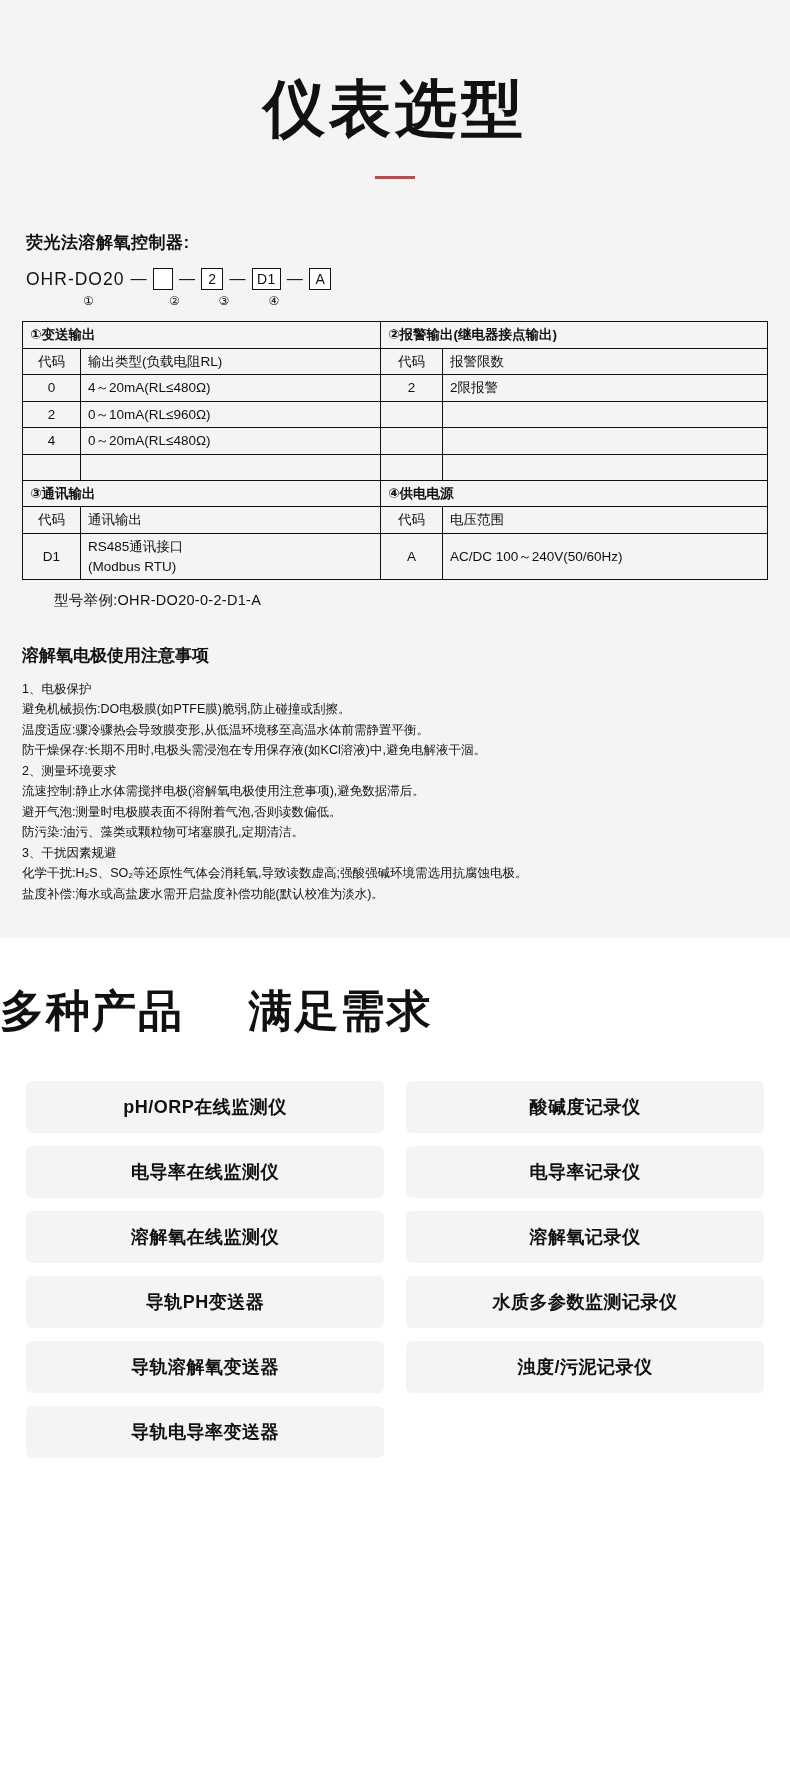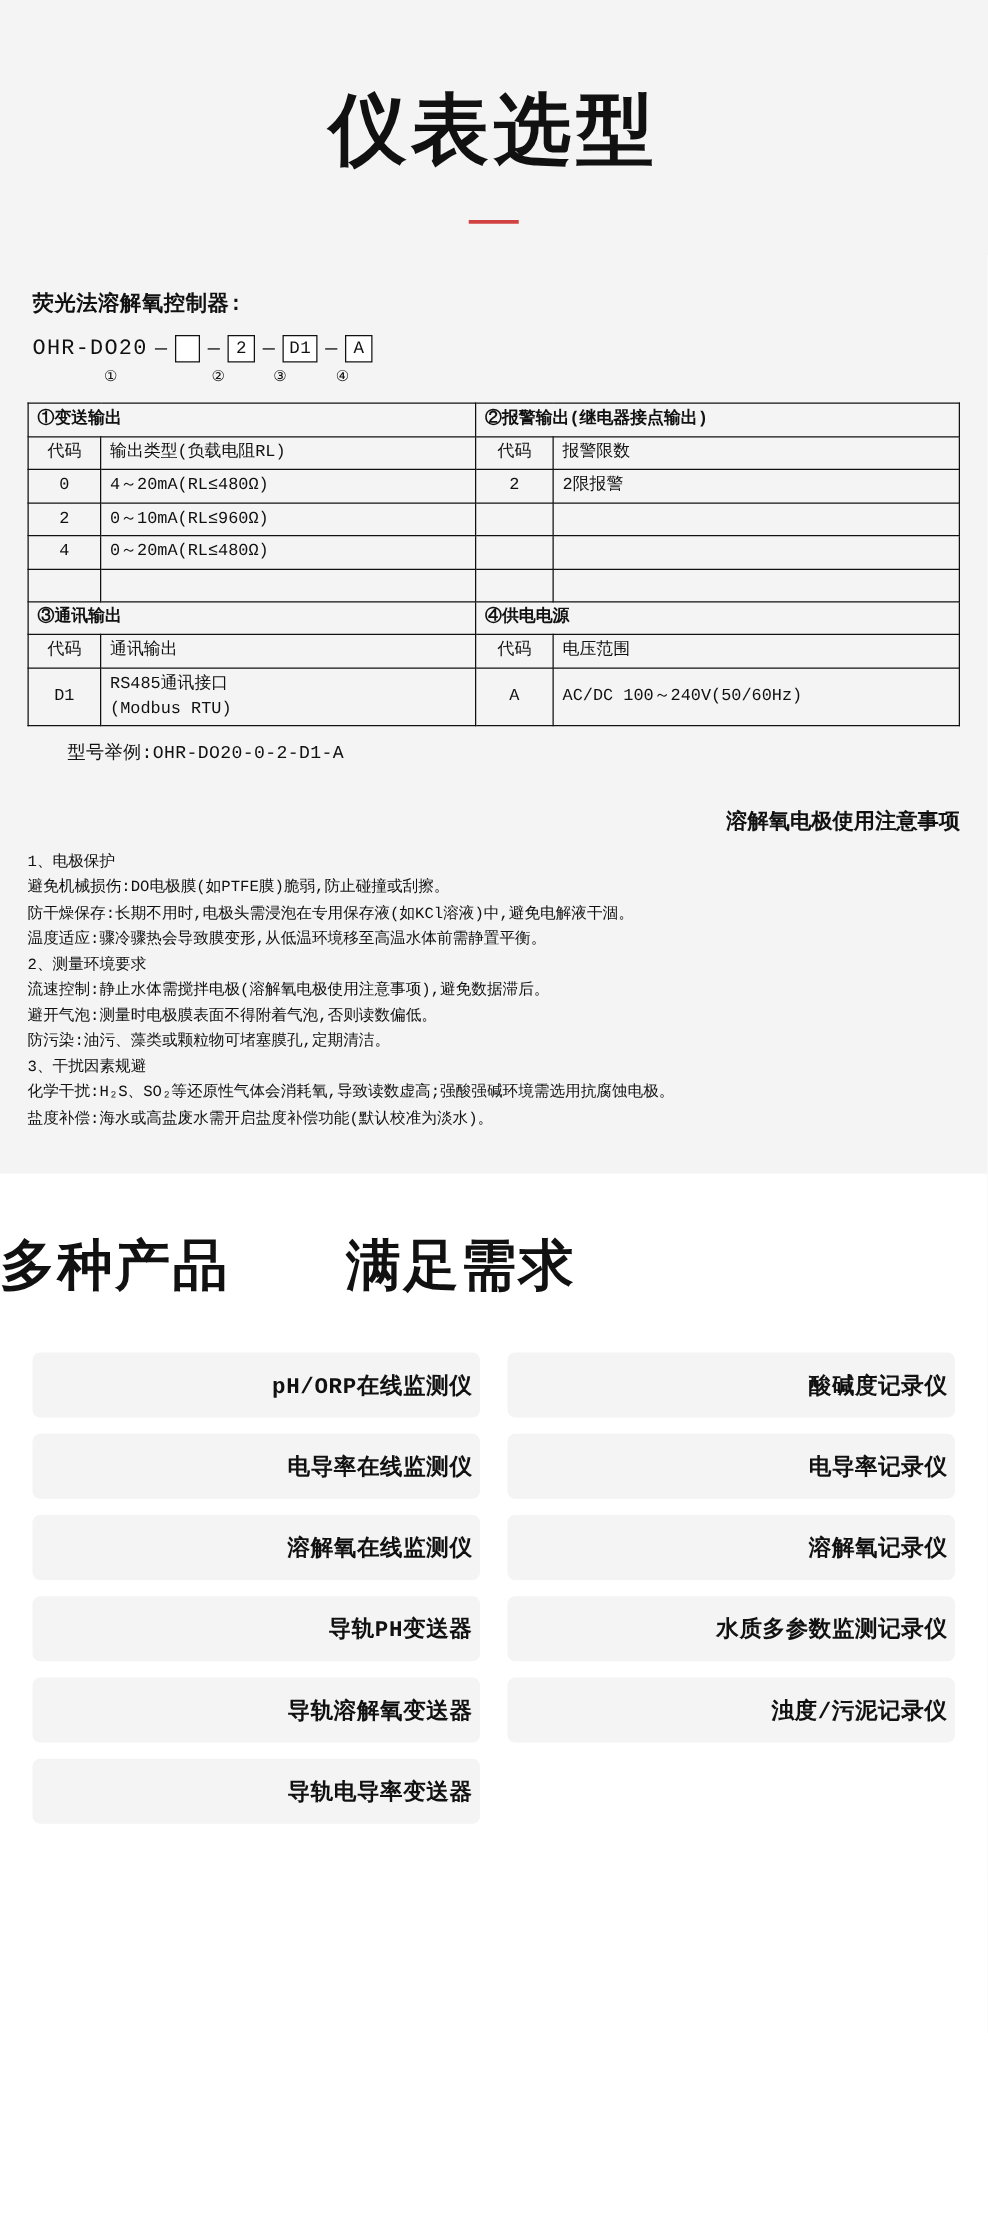--- a/index.html
+++ b/index.html
@@ -3,21 +3,21 @@
 <meta charset="utf-8">
 <style>
   * { box-sizing: border-box; }
   html, body { margin:0; padding:0; }
   body {
     width: 790px;
     font-family: "Liberation Sans", "DejaVu Sans", sans-serif;
     background: #ffffff;
     color: #111111;
   }
-  .page { width: 790px; position: relative; font-family: Liberation Mono, monospace; }
+  .page { width: 790px; position: relative; }
 
   
   .sec1 { background: #f4f4f4; padding: 0 0 34px 0; }
   .title-wrap { text-align: center; padding-top: 78px; }
   .big-title {
     font-size: 62px;
     font-weight: 800;
     letter-spacing: 4px;
     color: #111;
     line-height: 1;
@@ -79,21 +79,21 @@
   .nowrap { white-space: nowrap; }
   td.tall { height: 26px; }
 
   .example {
     font-size: 14.5px; margin: 11px 0 0 32px; letter-spacing: .3px;
   }
 
   
   .notes { margin-top: 34px; }
   .notes h3 {
-    text-align: right; font-size: 17px; font-weight: 700; margin: 0 0 12px 0;
+    text-align: left; font-size: 17px; font-weight: 700; margin: 0 0 12px 0;
   }
   .notes .line {
     font-size: 12.5px; line-height: 1.62; margin: 0; color: #111;
   }
   .notes .num { margin-top: 1px; }
 
   
   .sec2 { background: #fff; padding: 44px 0 40px 0; }
   .sec2-title {
     text-align: left; font-size: 44px; font-weight: 800;
@@ -102,21 +102,21 @@
   .sec2-title .gap { display: inline-block; width: 36px; }
   .prod-grid {
     display: grid;
     grid-template-columns: 1fr 1fr;
     gap: 13px 22px;
     padding: 0 26px;
   }
   .prod-item {
     background: #f4f4f4;
     border-radius: 6px;
-    text-align: right;
+    text-align: center;
     font-size: 18px;
     font-weight: 700;
     color: #111;
     padding: 14px 6px;
     letter-spacing: .5px;
   }
 </style>
 </head>
 <body>
 
@@ -215,22 +215,22 @@
           </tr>
         </tbody>
       </table>
 
       <div class="example">型号举例:OHR-DO20-0-2-D1-A</div>
 
       <div class="notes">
         <h3>溶解氧电极使用注意事项</h3>
         <p class="line num">1、电极保护</p>
         <p class="line">避免机械损伤:DO电极膜(如PTFE膜)脆弱,防止碰撞或刮擦。</p>
+        <p class="line">温度适应:骤冷骤热会导致膜变形,从低温环境移至高温水体前需静置平衡。</p>
         <p class="line">防干燥保存:长期不用时,电极头需浸泡在专用保存液(如KCl溶液)中,避免电解液干涸。</p>
-        <p class="line">温度适应:骤冷骤热会导致膜变形,从低温环境移至高温水体前需静置平衡。</p>
         <p class="line num">2、测量环境要求</p>
         <p class="line">流速控制:静止水体需搅拌电极(溶解氧电极使用注意事项),避免数据滞后。</p>
         <p class="line">避开气泡:测量时电极膜表面不得附着气泡,否则读数偏低。</p>
         <p class="line">防污染:油污、藻类或颗粒物可堵塞膜孔,定期清洁。</p>
         <p class="line num">3、干扰因素规避</p>
         <p class="line">化学干扰:H₂S、SO₂等还原性气体会消耗氧,导致读数虚高;强酸强碱环境需选用抗腐蚀电极。</p>
         <p class="line">盐度补偿:海水或高盐废水需开启盐度补偿功能(默认校准为淡水)。</p>
       </div>
 
     </div>

